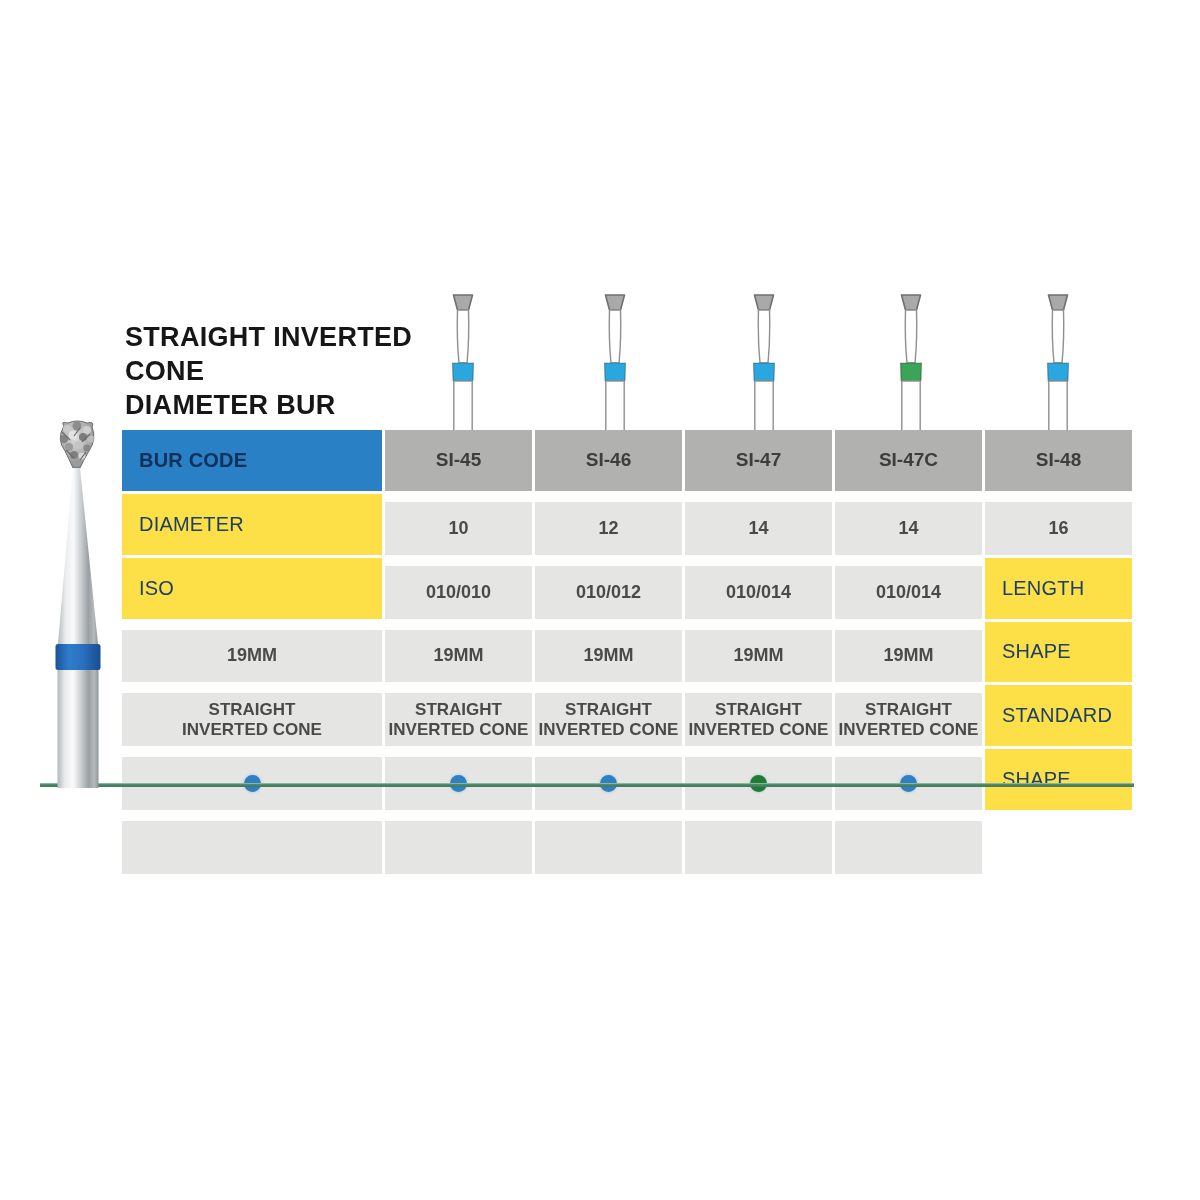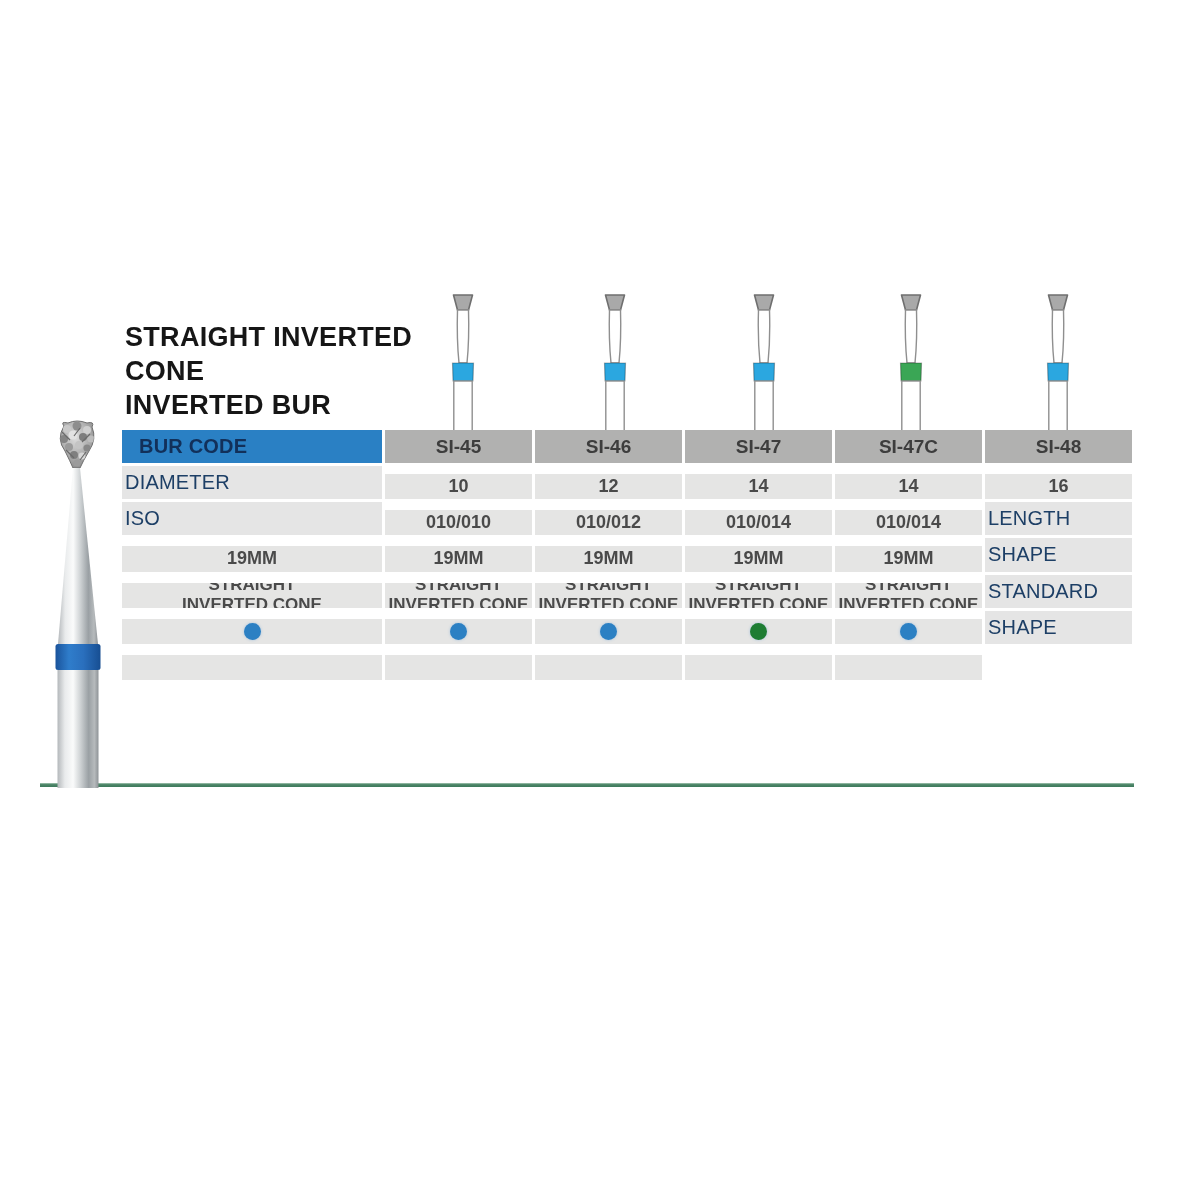--- a/index.html
+++ b/index.html
@@ -4,28 +4,28 @@
 <style>
   * { margin:0; padding:0; box-sizing:border-box; }
   body { background:#ffffff; font-family:"Liberation Sans", sans-serif; }
   .canvas { position:relative; width:1200px; height:1200px; background:#ffffff; overflow:hidden; }
 
   
   .title { position:absolute; left:125px; top:320px; font-size:27px; font-weight:bold;
            color:#161616; line-height:34px; letter-spacing:0.3px; }
 
   
-  .spec-table { position:absolute; left:122px; top:430px; width:1010px; height:250px;
+  .spec-table { position:absolute; left:122px; top:430px; width:1010px; height:444px;
                 display:grid; grid-template-columns:260px repeat(5,1fr);
                 grid-template-rows:repeat(7,1fr); gap:3px; background:#ffffff; }
   .cell { display:flex; align-items:center; justify-content:center; overflow:hidden; }
   .lhead { background:#2a80c4; color:#12305a; font-weight:bold; font-size:20px;
            justify-content:flex-start; padding-left:17px; letter-spacing:0.2px; }
-  .label { background:#e5e5e5; color:#1d3f66; font-size:20px;
-           justify-content:flex-start; padding-left:3px; letter-spacing:0.2px; }
+  .label { background:#fde047; color:#1d3f66; font-size:20px;
+           justify-content:flex-start; padding-left:17px; letter-spacing:0.2px; }
   .chead { background:#b1b1b0; color:#3d3d3d; font-weight:bold; font-size:19px; }
   .data  { background:#e5e5e4; color:#4a4a4a; font-weight:bold; font-size:18px;margin-top:8px; }
   .shape { flex-direction:column; font-size:17px; line-height:1.18; text-align:center; }
   .dot { width:17px; height:17px; border-radius:50%; box-shadow:0 0 3px rgba(90,150,210,0.45); }
 
   
   .baseline { position:absolute; left:40px; top:783px; width:1094px; height:4px;
               background:linear-gradient(180deg,#a9cab6 0%, #4c8568 40%, #3e7a5c 100%); }
 
   
@@ -33,21 +33,21 @@
   .big-bur { position:absolute; left:50px; top:420px; z-index:2; }
 </style>
 </head>
 <body>
 
 <div class="canvas">
 
   <div class="title">
     <div>STRAIGHT INVERTED</div>
     <div>CONE</div>
-    <div>INVERTED BUR</div>
+    <div>DIAMETER BUR</div>
   </div>
 
   <svg class="big-bur" width="56" height="370" viewBox="0 0 56 370">
     <defs>
       <linearGradient id="metalH" x1="0" y1="0" x2="1" y2="0">
         <stop offset="0" stop-color="#b4b8bb"></stop>
         <stop offset="0.18" stop-color="#e9ebec"></stop>
         <stop offset="0.38" stop-color="#fafbfb"></stop>
         <stop offset="0.56" stop-color="#ced2d4"></stop>
         <stop offset="0.76" stop-color="#9aa0a4"></stop>

